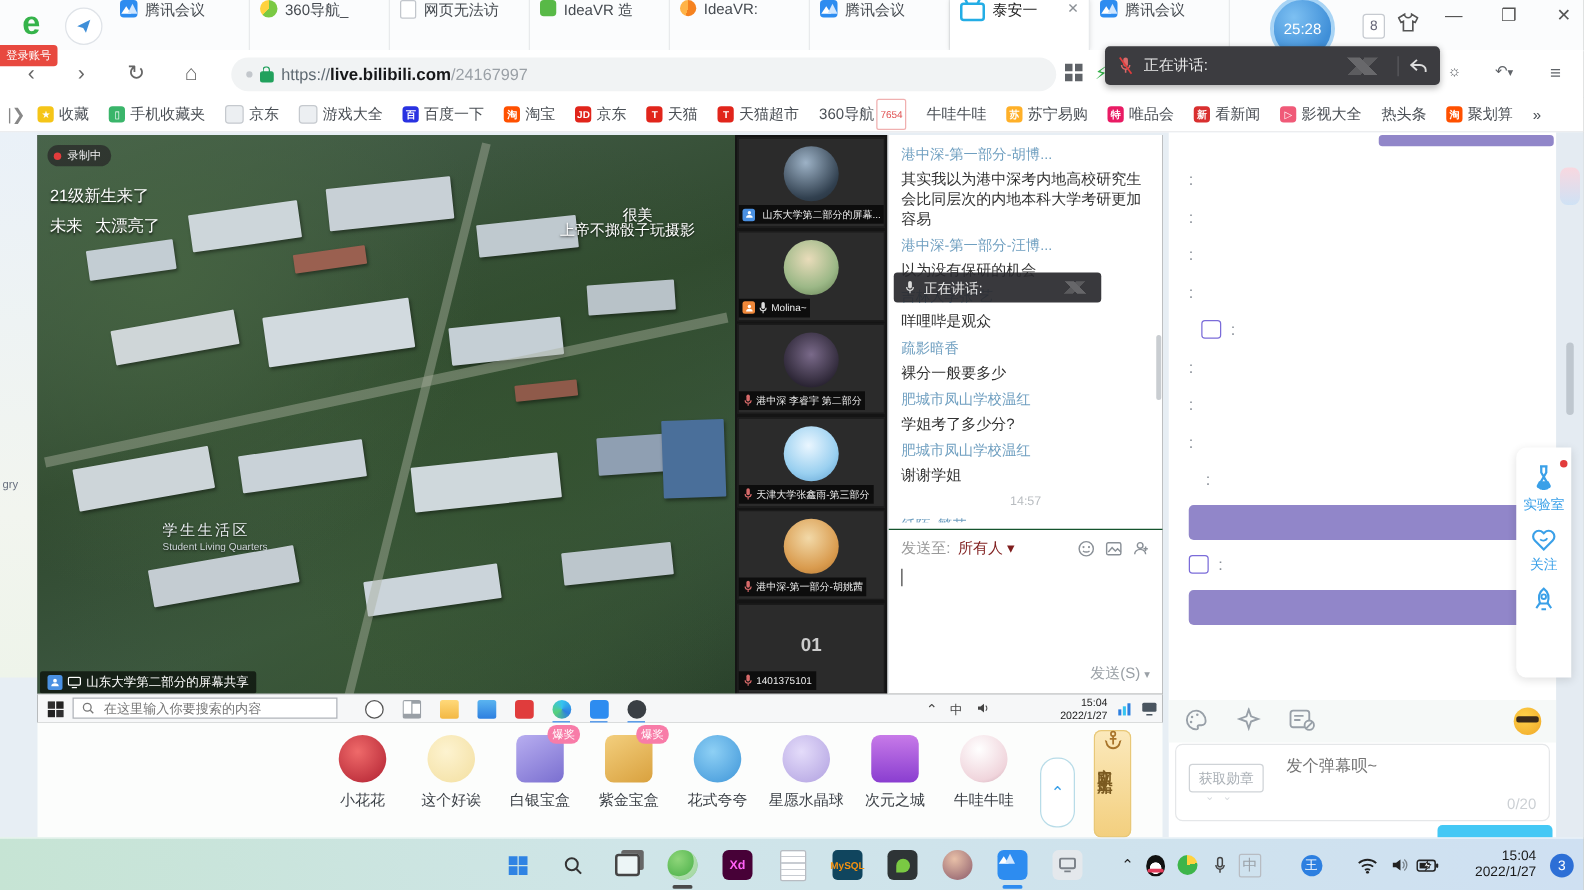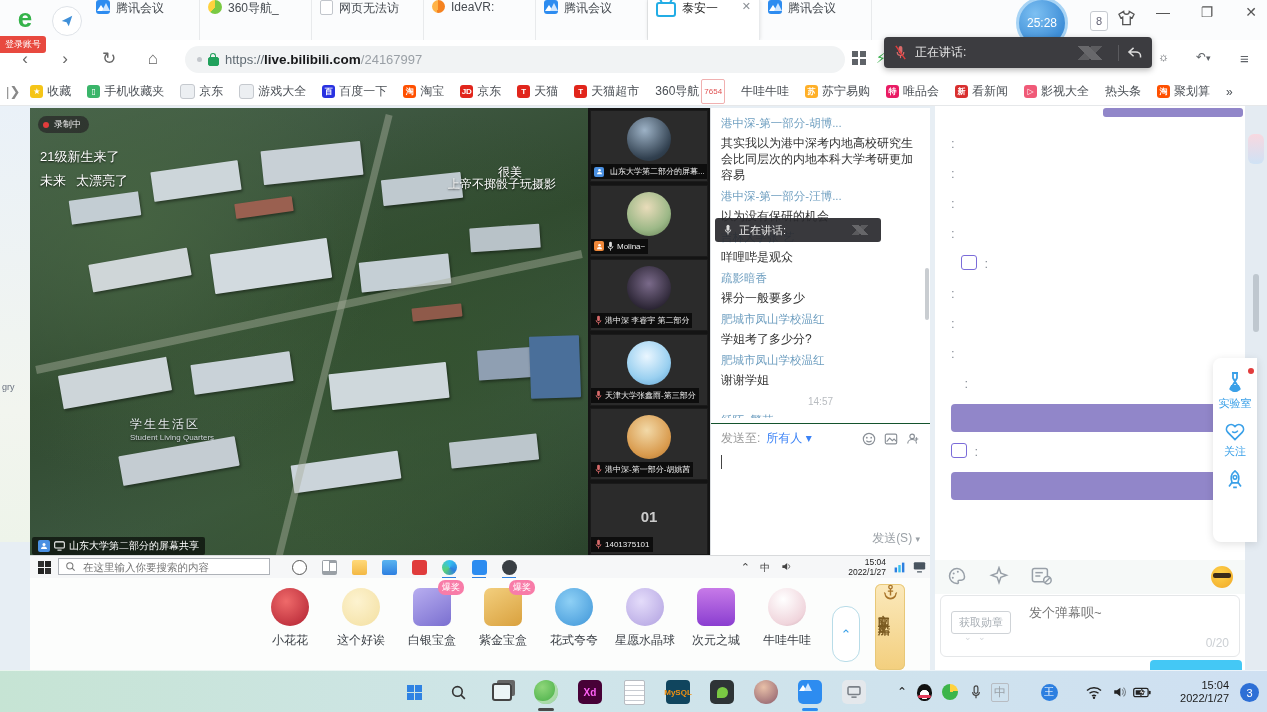--- a/index.html
+++ b/index.html
@@ -120,21 +120,21 @@
   .mchat-list{position:absolute;left:0;top:0;width:100%;height:310px;overflow:hidden;padding:2px 10px;box-sizing:border-box;}
   .mc-name{color:#6f9fc0;font-size:11.5px;margin-top:6px;white-space:nowrap;overflow:hidden;}
   .mc-msg{color:#333;font-size:12px;margin-top:4px;line-height:16px;}
   .mc-time{color:#b8bcc0;font-size:10px;text-align:center;margin-top:8px;}
   .speak-tip{position:absolute;left:4px;top:110px;width:150px;height:24px;background:rgba(40,40,44,.92);border-radius:3px;
       display:flex;align-items:center;gap:6px;padding:0 8px;color:#eee;font-size:11px;z-index:5;}
   .speak-tip .wm-logo{width:26px;height:10px;}
   .mscroll{position:absolute;right:1px;top:160px;width:4px;height:52px;background:#c9cdd1;border-radius:2px;}
   .msend{position:absolute;left:0;bottom:0;width:100%;height:132px;border-top:1px solid #14532d;box-sizing:border-box;padding:6px 10px;}
   .msend-row{display:flex;align-items:center;gap:6px;color:#999;}
-  .sendto-val{color:#3b82f6;}
+  .sendto-val{color:#7f1d1d;}
   .msend-icons{margin-left:auto;display:flex;gap:8px;color:#8a9097;}
   .caret-line{width:1px;height:14px;background:#444;margin-top:8px;}
   .send-btn{position:absolute;right:10px;bottom:8px;color:#9aa0a6;font-size:12px;}
 
   
   .inner-taskbar{position:absolute;left:0;top:447px;width:900px;height:23px;background:#f6f7f8;border-top:1px solid #d8dadc;box-sizing:border-box;}
   .itb-win{position:absolute;left:8px;top:5px;width:13px;height:13px;
       background:conic-gradient(#222 0 25%,#2f2f2f 0 50%,#222 0 75%,#2f2f2f 0);
       -webkit-mask:linear-gradient(#000,#000) 0 0/6px 6px no-repeat,linear-gradient(#000,#000) 7px 0/6px 6px no-repeat,linear-gradient(#000,#000) 0 7px/6px 6px no-repeat,linear-gradient(#000,#000) 7px 7px/6px 6px no-repeat;
       background-color:#3a3a3a;}
@@ -224,20 +224,24 @@
           <span class="ic ic-tencent-meeting"></span>
           <span class="lbl">腾讯会议</span>
         </div>
         <div class="tab">
           <span class="ic ic-nav360"></span>
           <span class="lbl">360导航_</span>
         </div>
         <div class="tab">
           <span class="ic ic-page"></span>
           <span class="lbl">网页无法访</span>
+        </div>
+        <div class="tab">
+          <span class="ic ic-ideavr-green"></span>
+          <span class="lbl">IdeaVR 造</span>
         </div>
         <div class="tab">
           <span class="ic ic-ideavr-orange"></span>
           <span class="lbl">IdeaVR:</span>
         </div>
         <div class="tab">
           <span class="ic ic-tencent-meeting"></span>
           <span class="lbl">腾讯会议</span>
         </div>
         <div class="tab active">

